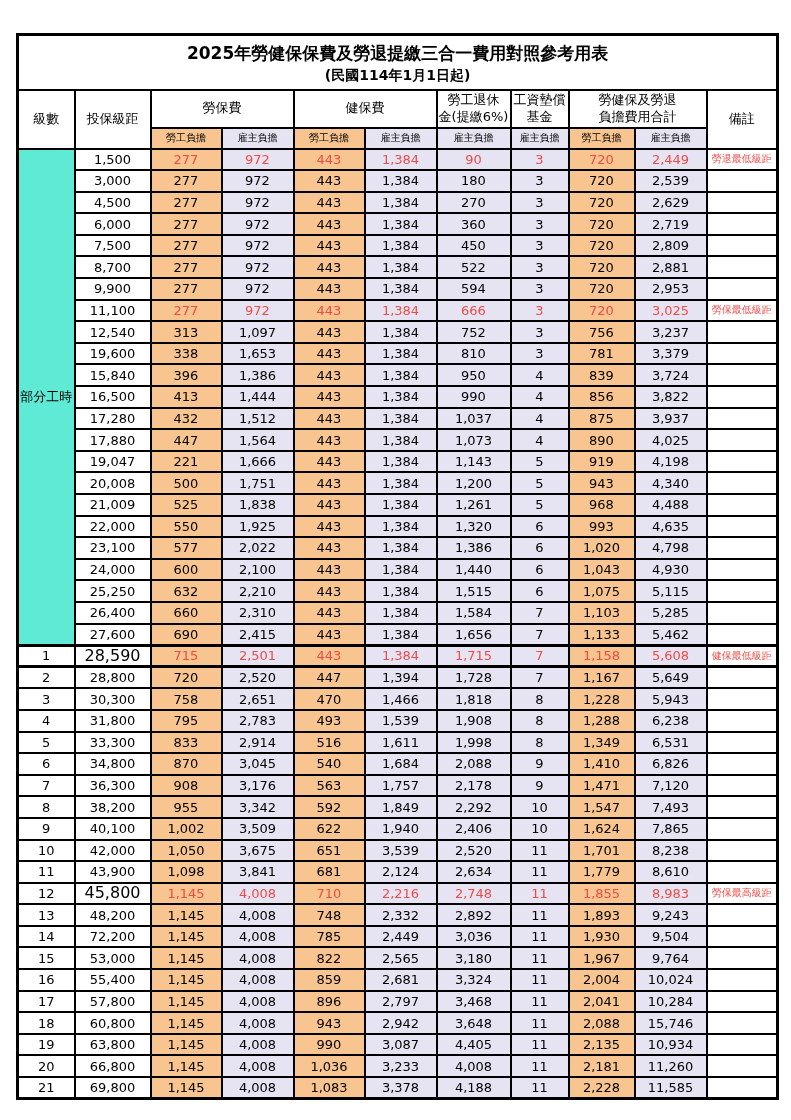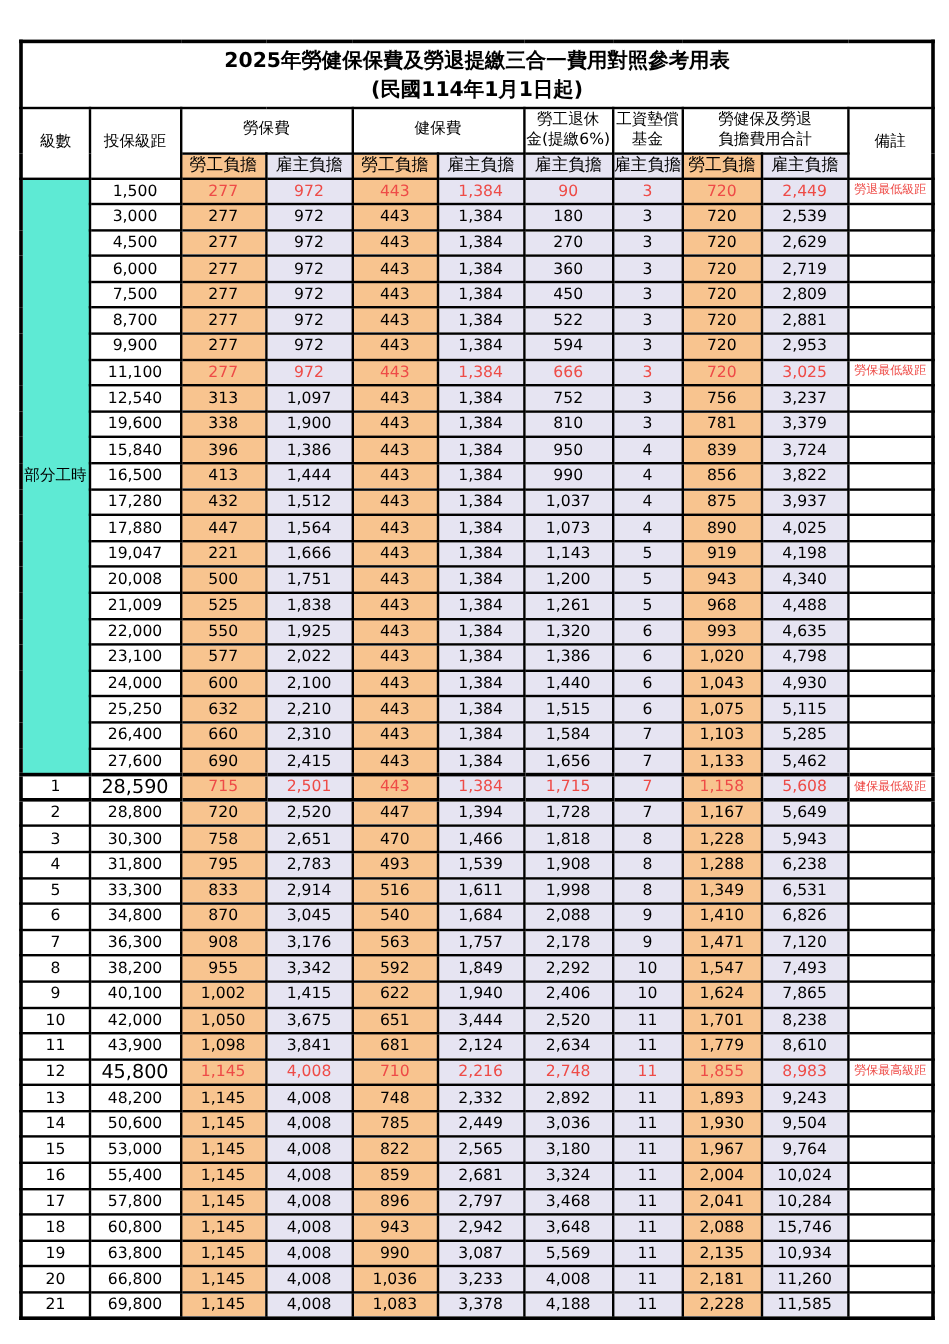--- a/index.html
+++ b/index.html
@@ -30,23 +30,23 @@
     white-space: nowrap;
     overflow: hidden;
     font-weight: normal;
   }
   .title-cell {
     border-bottom: 3px solid #000;
     height: 55px;
     background: #fff;
   }
   .title-line1 { font-size: 17px; font-weight: bold; line-height: 1.5; }
-  .title-line2 { font-size: 17px; font-weight: bold; line-height: 1.2; }
+  .title-line2 { font-size: 14px; font-weight: bold; line-height: 1.2; }
   tr.main-header th { height: 38px; font-size: 13px; line-height: 1.25; background: #fff; }
-  tr.sub-header th { height: 21px; font-size: 14px; }
+  tr.sub-header th { height: 21px; font-size: 10px; }
   .w { background: var(--worker-bg); }
   .e { background: var(--employer-bg); }
   tbody td { font-size: 13px; height: 21.6px; line-height: 1; }
   td.level-cell, td.bracket-cell, td.remark-cell { background: #fff; }
   td.part-time-cell { font-size: 13px; background: #5eead4; }
   tr.red td.num { color: var(--red-text); }
   td.remark-cell { font-size: 10px; color: var(--red-text); }
   tr.big td.bracket-cell { font-size: 16px; }
   tr.sep td { border-top: 3px solid #000; border-bottom: 3px solid #000; }
 </style>
@@ -211,21 +211,21 @@
           <td class="e num">1,384</td>
           <td class="e num">752</td>
           <td class="e num">3</td>
           <td class="w num">756</td>
           <td class="e num">3,237</td>
           <td class="remark-cell"></td>
         </tr>
         <tr>
           <td class="bracket-cell">19,600</td>
           <td class="w num">338</td>
-          <td class="e num">1,900</td>
+          <td class="e num">1,653</td>
           <td class="w num">443</td>
           <td class="e num">1,384</td>
           <td class="e num">810</td>
           <td class="e num">3</td>
           <td class="w num">781</td>
           <td class="e num">3,379</td>
           <td class="remark-cell"></td>
         </tr>
         <tr>
           <td class="bracket-cell">15,840</td>
@@ -484,36 +484,36 @@
           <td class="e num">2,292</td>
           <td class="e num">10</td>
           <td class="w num">1,547</td>
           <td class="e num">7,493</td>
           <td class="remark-cell"></td>
         </tr>
         <tr>
           <td class="level-cell">9</td>
           <td class="bracket-cell">40,100</td>
           <td class="w num">1,002</td>
-          <td class="e num">1,415</td>
+          <td class="e num">3,509</td>
           <td class="w num">622</td>
           <td class="e num">1,940</td>
           <td class="e num">2,406</td>
           <td class="e num">10</td>
           <td class="w num">1,624</td>
           <td class="e num">7,865</td>
           <td class="remark-cell"></td>
         </tr>
         <tr>
           <td class="level-cell">10</td>
           <td class="bracket-cell">42,000</td>
           <td class="w num">1,050</td>
           <td class="e num">3,675</td>
           <td class="w num">651</td>
-          <td class="e num">3,444</td>
+          <td class="e num">3,539</td>
           <td class="e num">2,520</td>
           <td class="e num">11</td>
           <td class="w num">1,701</td>
           <td class="e num">8,238</td>
           <td class="remark-cell"></td>
         </tr>
         <tr>
           <td class="level-cell">11</td>
           <td class="bracket-cell">43,900</td>
           <td class="w num">1,098</td>
@@ -547,21 +547,21 @@
           <td class="w num">748</td>
           <td class="e num">2,332</td>
           <td class="e num">2,892</td>
           <td class="e num">11</td>
           <td class="w num">1,893</td>
           <td class="e num">9,243</td>
           <td class="remark-cell"></td>
         </tr>
         <tr>
           <td class="level-cell">14</td>
-          <td class="bracket-cell">50,600</td>
+          <td class="bracket-cell">72,200</td>
           <td class="w num">1,145</td>
           <td class="e num">4,008</td>
           <td class="w num">785</td>
           <td class="e num">2,449</td>
           <td class="e num">3,036</td>
           <td class="e num">11</td>
           <td class="w num">1,930</td>
           <td class="e num">9,504</td>
           <td class="remark-cell"></td>
         </tr>
@@ -617,21 +617,21 @@
           <td class="e num">15,746</td>
           <td class="remark-cell"></td>
         </tr>
         <tr>
           <td class="level-cell">19</td>
           <td class="bracket-cell">63,800</td>
           <td class="w num">1,145</td>
           <td class="e num">4,008</td>
           <td class="w num">990</td>
           <td class="e num">3,087</td>
-          <td class="e num">5,569</td>
+          <td class="e num">4,405</td>
           <td class="e num">11</td>
           <td class="w num">2,135</td>
           <td class="e num">10,934</td>
           <td class="remark-cell"></td>
         </tr>
         <tr>
           <td class="level-cell">20</td>
           <td class="bracket-cell">66,800</td>
           <td class="w num">1,145</td>
           <td class="e num">4,008</td>

